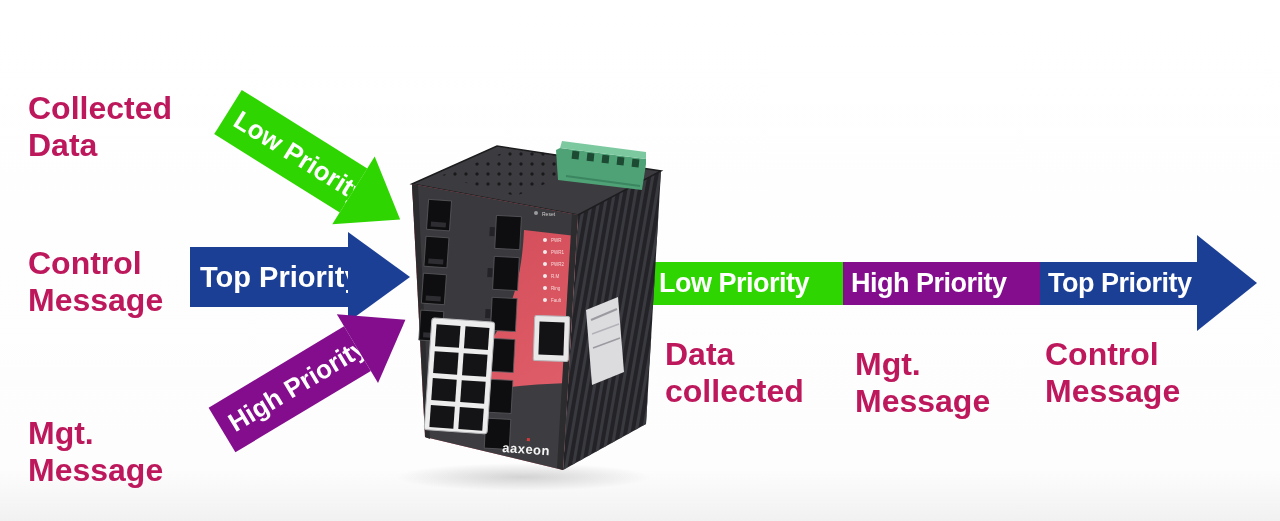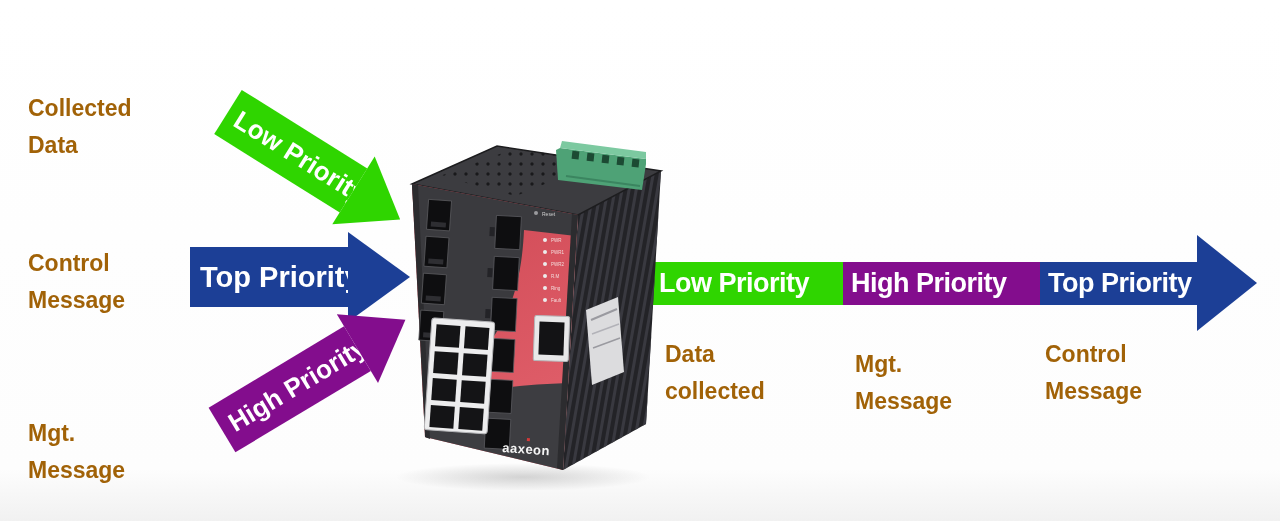--- a/index.html
+++ b/index.html
@@ -3,22 +3,22 @@
 <meta charset="utf-8">
 <style>
   html,body{margin:0;padding:0;}
   body{
     width:1280px;height:521px;position:relative;overflow:hidden;
     background:linear-gradient(#ffffff 0%,#fdfdfd 90%,#f1f1f1 100%);
     font-family:"Liberation Sans",sans-serif;
     -webkit-font-smoothing:antialiased;
   }
   .src-label,.out-caption{
-    position:absolute;font-weight:bold;color:#a16207;
-    font-size:23px;line-height:37px;white-space:nowrap;
+    position:absolute;font-weight:bold;color:#be185d;
+    font-size:32px;line-height:37px;white-space:nowrap;
   }
   #label-collected{left:28px;top:90px;}
   #label-control{left:28px;top:245px;}
   #label-mgt{left:28px;top:415px;}
   #cap-data{left:665px;top:336px;}
   #cap-mgt{left:855px;top:346px;}
   #cap-control{left:1045px;top:336px;}
 
   
   .in-arrow{position:absolute;display:flex;align-items:center;}

